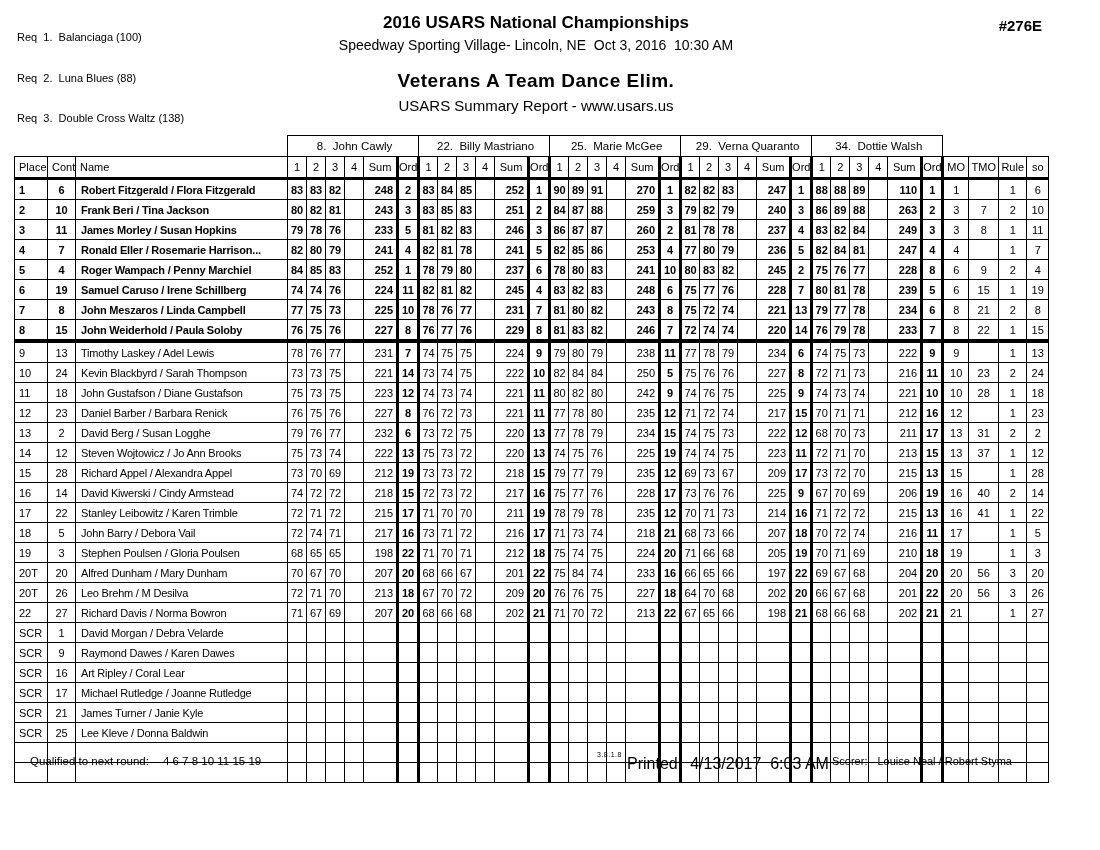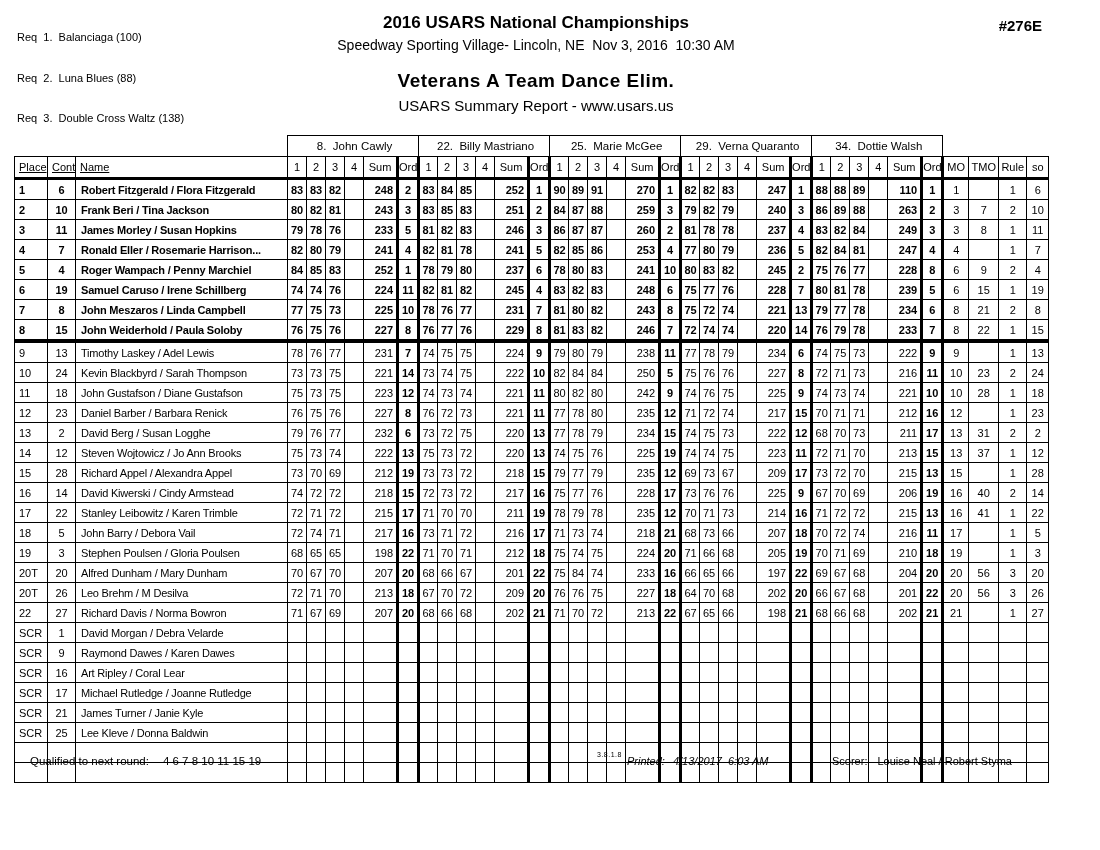--- a/index.html
+++ b/index.html
@@ -14,55 +14,55 @@
   .evnum{position:absolute;top:17px;right:58px;font-size:15px;font-weight:bold;}
 
   table{position:absolute;left:14px;top:135px;border-collapse:collapse;table-layout:fixed;width:1034px;}
   td{border:1px solid #000;font-size:11px;height:19px;line-height:18px;padding:0 1px;
      overflow:hidden;white-space:nowrap;}
   thead td{height:20px;}
   .noborder{border:none;}
   .jname{text-align:center;padding-left:4px;white-space:pre;font-size:11.5px;}
   tr.cols td{border-bottom:3px solid #000;}
   tr.cols .ord{font-weight:normal;}
-  .hl{text-align:left;padding-left:4px;text-decoration:underline;}
+  .hl{text-align:left;padding-left:4px;}
   .score{text-align:center;padding:0;}
   .sum{text-align:right;padding-right:3px;}
   .sumh{text-align:center;}
   .ord{border-left:3px solid #000;border-right:3px solid #000;font-weight:bold;text-align:center;padding:0;}
   .place{text-align:left;padding-left:4px;}
   .cont{text-align:center;}
   .name{text-align:left;padding-left:5px;letter-spacing:-0.2px;}
   .tailc{text-align:center;}
   tr.q td{font-weight:bold;}
   tr.q td.tailc{font-weight:normal;}
   tr.cut td{border-bottom:4px solid #000;}
 
   .f-qual{position:absolute;left:30px;top:755px;font-size:11.5px;}
   .qnums{margin-left:14px;margin-top:40px;}
   .f-ver{position:absolute;left:597px;top:751px;font-size:7px;letter-spacing:0.5px;}
-  .f-printed{position:absolute;left:627px;top:755px;font-size:11px;font-style:italic;}
+  .f-printed{position:absolute;left:627px;top:755px;font-size:16px;}
   .pval{margin-left:8px;white-space:pre;}
   .f-scorer{position:absolute;left:832px;top:755px;font-size:11px;}
   .sval{margin-left:10px;white-space:pre;}
 </style>
 </head>
 <body>
 
 <div class="page">
 
   <div class="req-list">
     <div class="req-line">Req  1.  Balanciaga (100)</div>
     <div class="req-line">Req  2.  Luna Blues (88)</div>
     <div class="req-line">Req  3.  Double Cross Waltz (138)</div>
   </div>
 
   <div class="title-block">
     <div class="title">2016 USARS National Championships</div>
-    <div class="venue">Speedway Sporting Village- Lincoln, NE  Nov 3, 2016  10:30 AM</div>
+    <div class="venue">Speedway Sporting Village- Lincoln, NE  Oct 3, 2016  10:30 AM</div>
     <div class="event">Veterans A Team Dance Elim.</div>
     <div class="report">USARS Summary Report - www.usars.us</div>
   </div>
 
   <div class="evnum">#276E</div>
 
   <table id="results-table">
       <colgroup>
         <col style="width: 33px;">
         <col style="width: 28px;">

